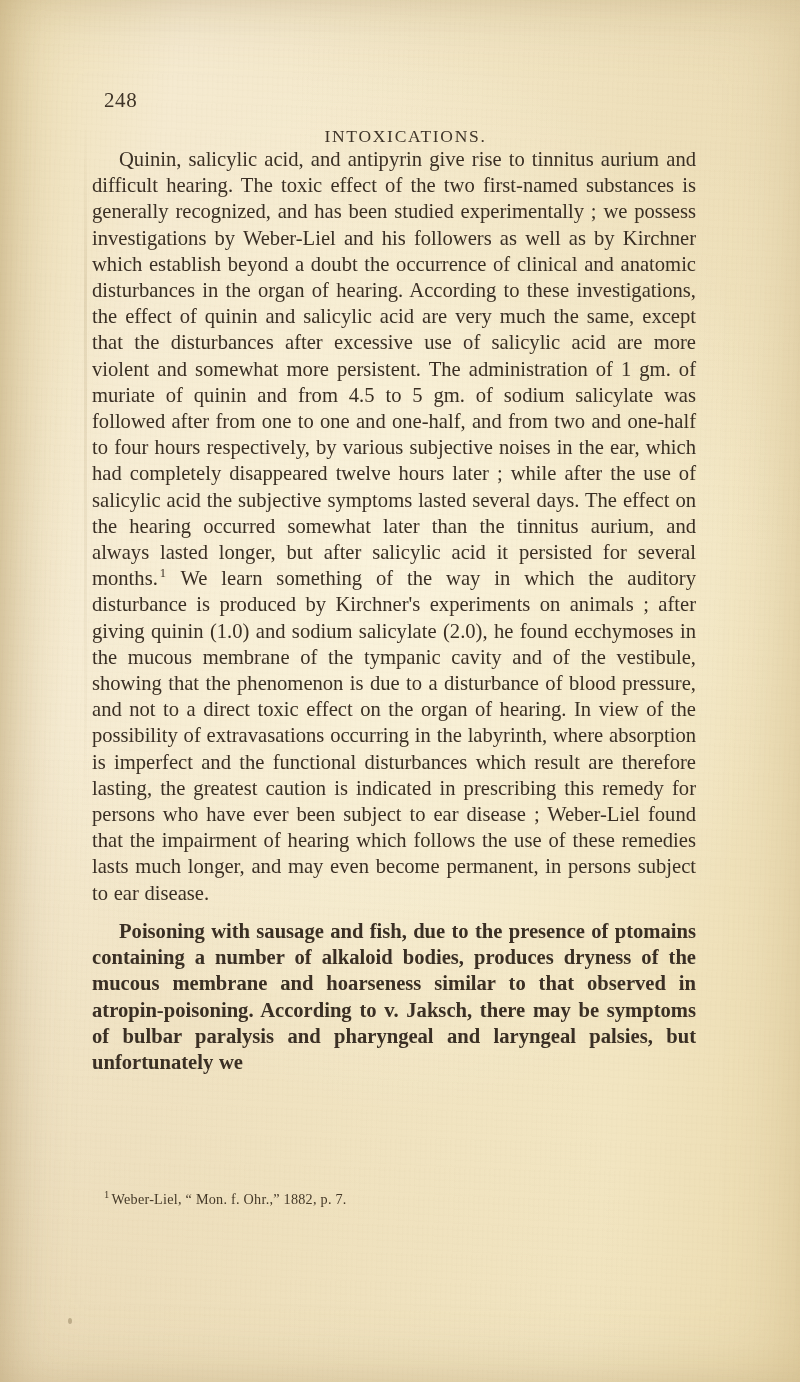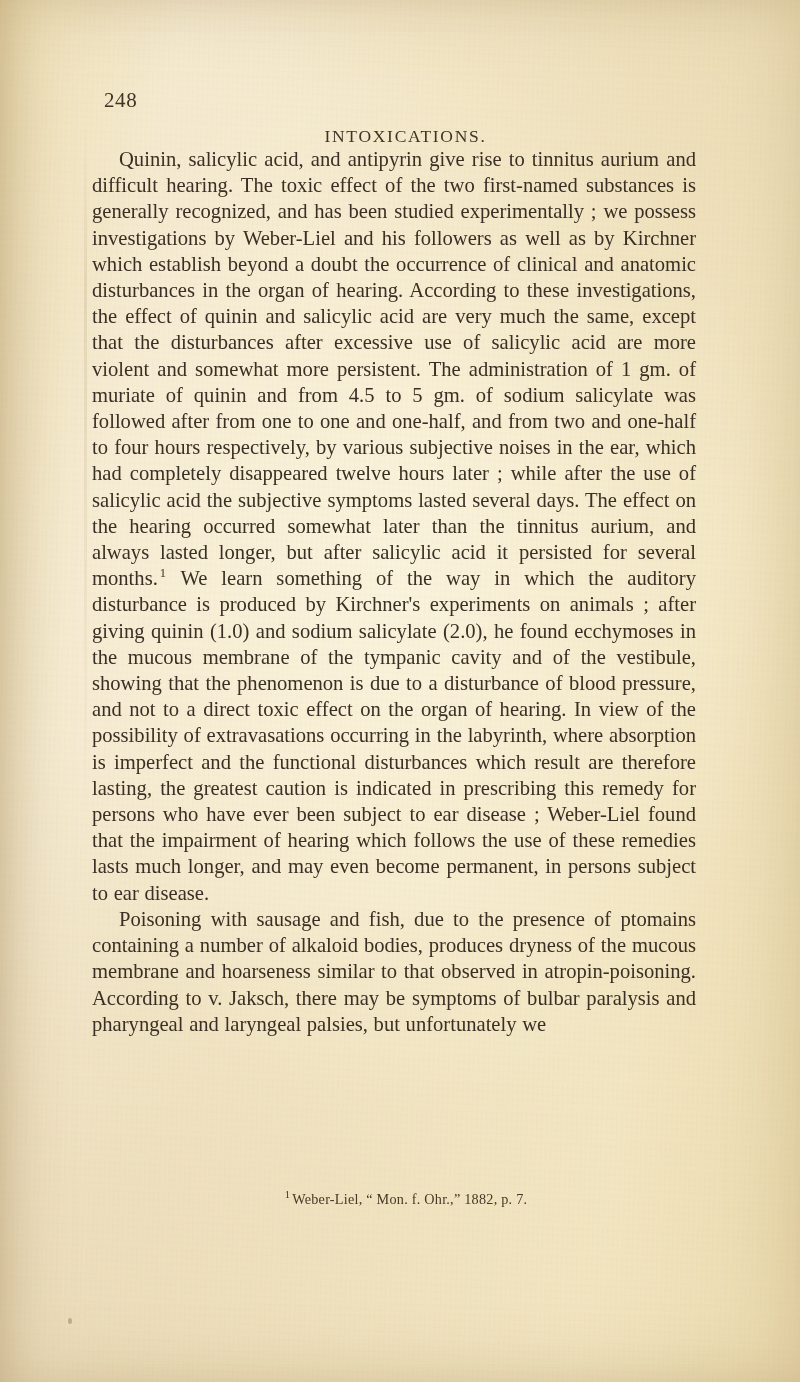--- a/index.html
+++ b/index.html
@@ -93,37 +93,37 @@
     margin: 0;
     text-indent: 27px;
     font-size: 20.6px;
     line-height: 26.2px;
     text-align: justify;
     text-justify: inter-word;
     color: #3a2f24;
     word-spacing: 0.5px;
   }
   p.para + p.para {
-    margin-top: 0;
+    margin-top: 12px;
+    font-weight: bold;
   }
   sup.fn-ref {
     font-size: 12.5px;
     vertical-align: super;
     line-height: 0;
     padding-left: 2px;
     padding-right: 1px;
   }
 
   
   .footnote {
     position: absolute;
     top: 1190px;
     left: 104px;
     width: 604px;
-    text-align: center;
     font-size: 14.2px;
     line-height: 18px;
     color: #443827;
     letter-spacing: 0.25px;
   }
   .footnote sup {
     font-size: 10.5px;
     vertical-align: super;
     line-height: 0;
     padding-right: 2px;

